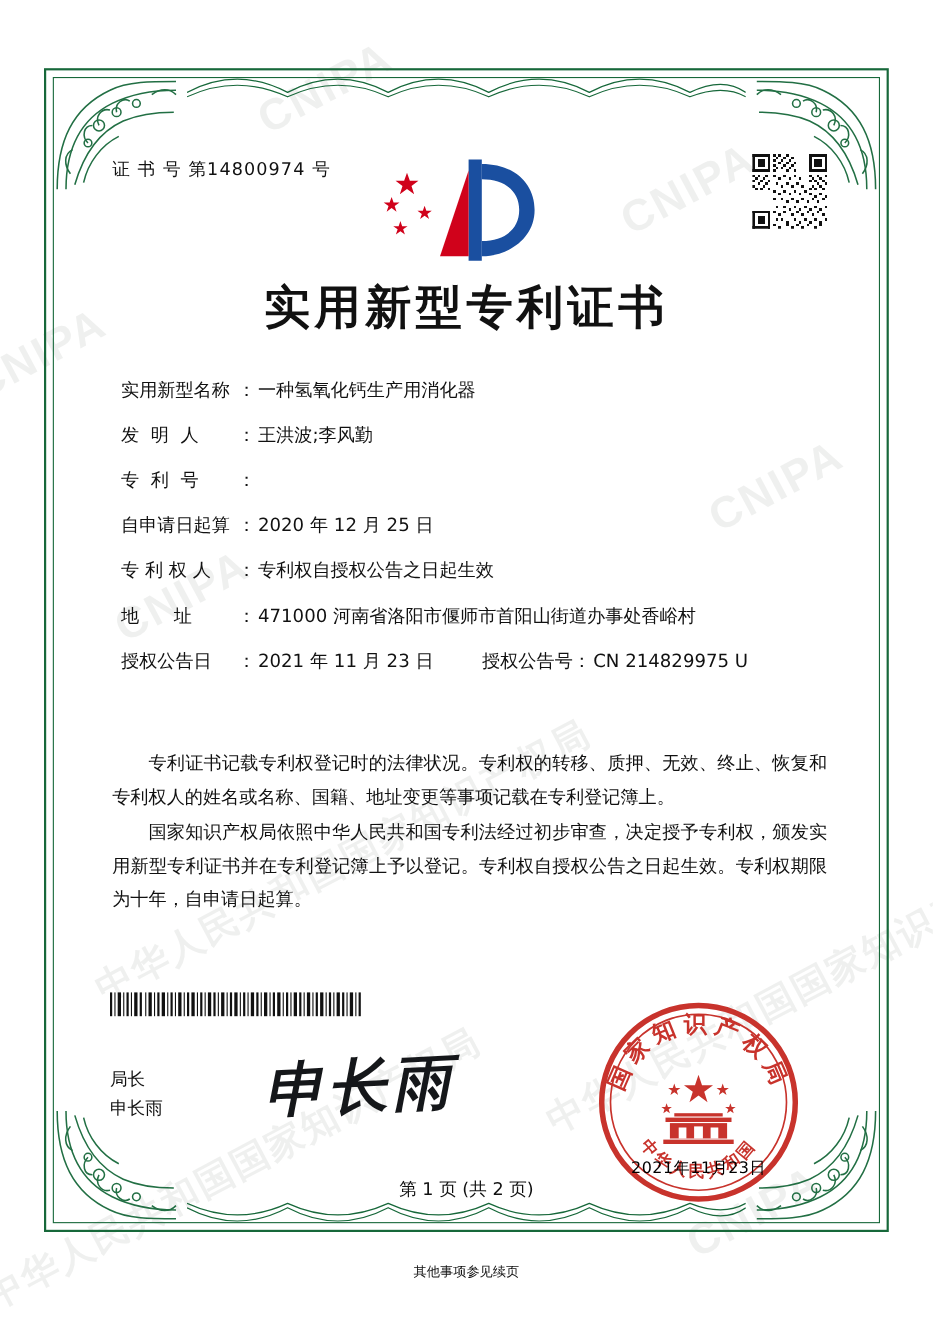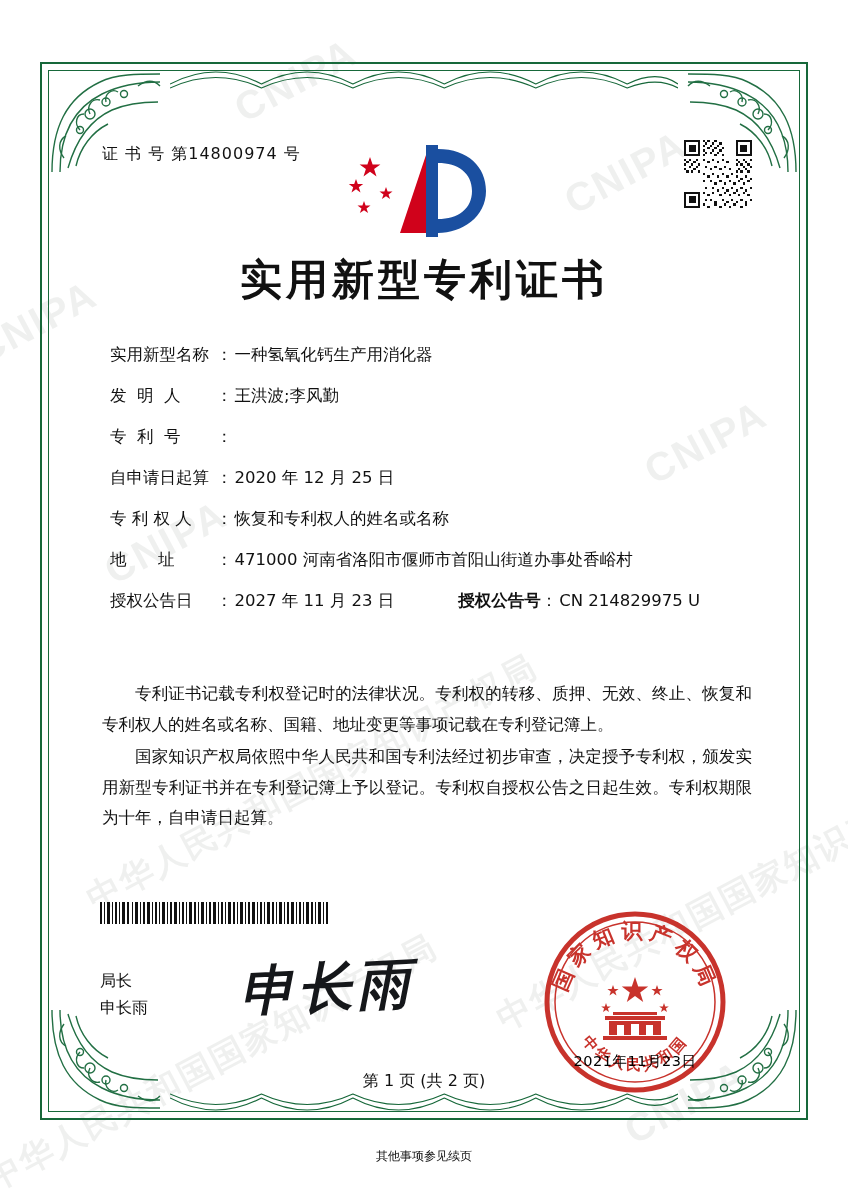--- a/index.html
+++ b/index.html
@@ -144,23 +144,22 @@
     width: 106px;
     flex: 0 0 106px;
     letter-spacing: 0;
     white-space: pre;
   }
   .field-colon { margin-right: 2px; }
   .field-value { flex: 1; }
 
   .field-row.pair { justify-content: flex-start; }
   .field-row .second-label {
-    margin-left: 64px;
+    margin-left: 44px;
     flex: 0 0 auto;
-    font-weight: bold;
   }
 
   
   .paragraphs {
     position: absolute;
     left: 62px;
     right: 56px;
     top: 617px;
     font-size: 16.5px;
     font-family: "DejaVu Sans", sans-serif;
@@ -534,31 +533,31 @@
       <span class="field-colon">：</span>
     </div>
     <div class="field-row">
       <span class="field-label">自申请日起算</span>
       <span class="field-colon">：</span>
       <span class="field-value">2020 年 12 月 25 日</span>
     </div>
     <div class="field-row">
       <span class="field-label">专 利 权 人</span>
       <span class="field-colon">：</span>
-      <span class="field-value">恢复和专利权人的姓名或名称</span>
+      <span class="field-value">专利权自授权公告之日起生效</span>
     </div>
     <div class="field-row">
       <span class="field-label">地      址</span>
       <span class="field-colon">：</span>
       <span class="field-value">471000 河南省洛阳市偃师市首阳山街道办事处香峪村</span>
     </div>
     <div class="field-row pair">
       <span class="field-label">授权公告日</span>
       <span class="field-colon">：</span>
-      <span>2027 年 11 月 23 日</span>
+      <span>2021 年 11 月 23 日</span>
       <span class="second-label">授权公告号</span>
       <span class="field-colon">：</span>
       <span>CN 214829975 U</span>
     </div>
   </div>
 
   <div class="paragraphs">
     <p>专利证书记载专利权登记时的法律状况。专利权的转移、质押、无效、终止、恢复和专利权人的姓名或名称、国籍、地址变更等事项记载在专利登记簿上。</p>
     <p>国家知识产权局依照中华人民共和国专利法经过初步审查，决定授予专利权，颁发实用新型专利证书并在专利登记簿上予以登记。专利权自授权公告之日起生效。专利权期限为十年，自申请日起算。</p>
   </div>

